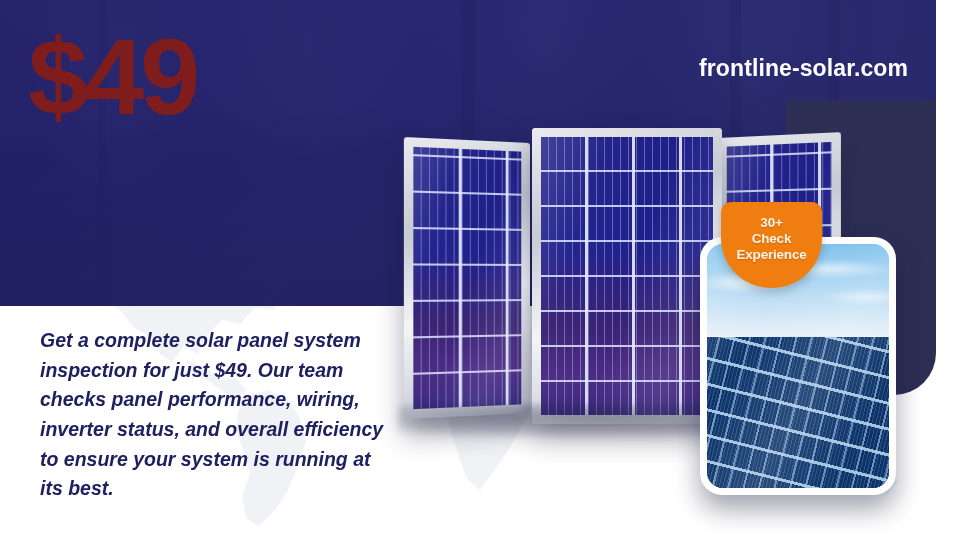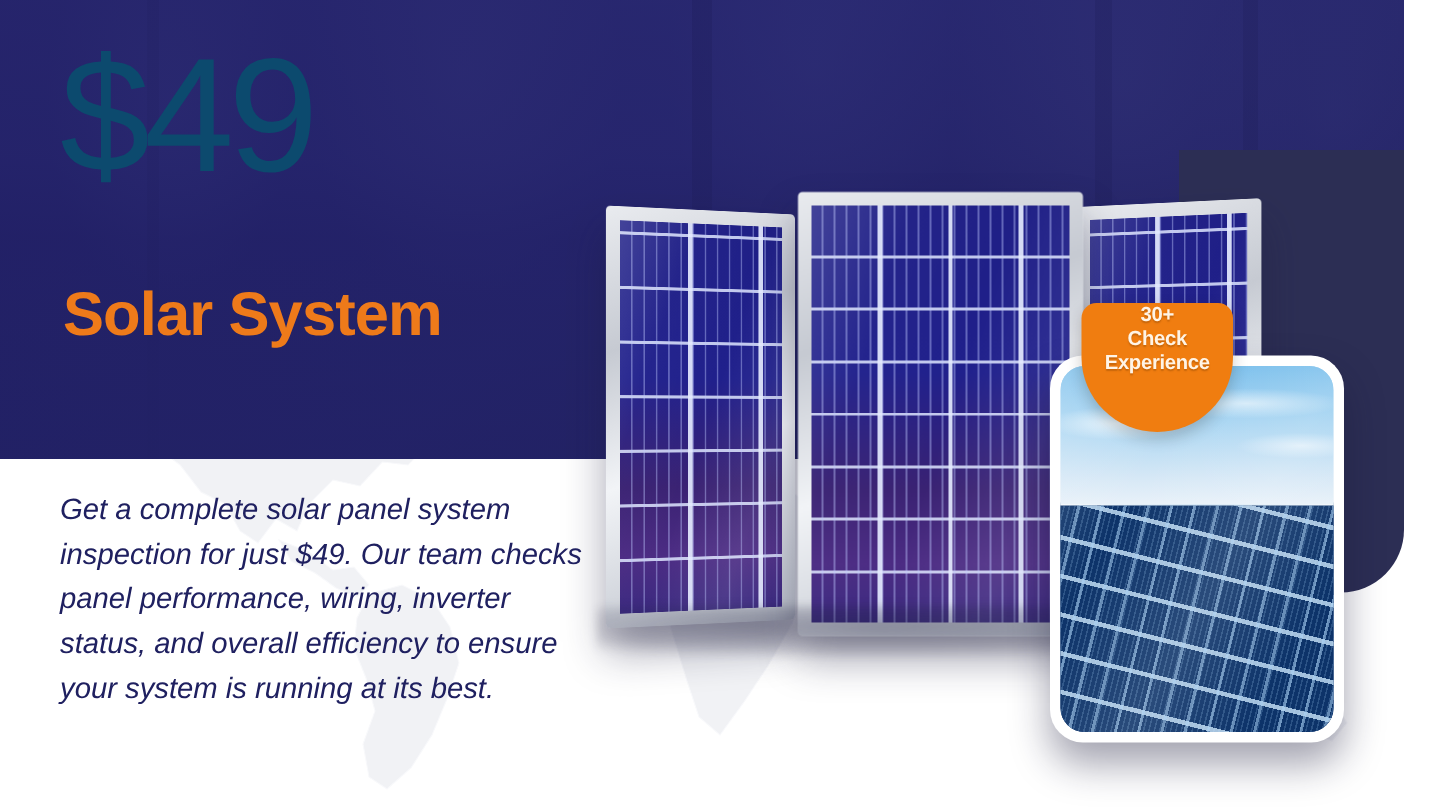--- a/index.html
+++ b/index.html
@@ -69,25 +69,25 @@
     background:linear-gradient(180deg, rgba(46,48,108,.0) 0%, rgba(38,40,96,.55) 30%, rgba(34,36,88,.75) 100%);
   }
   .hero-tint {
     position:absolute; inset:0;
     background:linear-gradient(135deg, rgba(32,30,100,.84) 0%, rgba(34,33,104,.80) 45%, rgba(30,30,92,.72) 100%);
   }
 
   
   .price {
     position:absolute;
-    left:40px; top:22px;
+    left:28px; top:22px;
     font-size:108px;
-    font-weight:400;
+    font-weight:700;
     letter-spacing:-4px;
-    color:#0c4a6e;
+    color:#7f1d1d;
     line-height:1.02;
     z-index:6;
   }
   .headline {
     position:absolute;
     left:42px; top:182px;
     z-index:6;
     color:#ee7a1a;
     font-size:41px;
     font-weight:900;
@@ -108,21 +108,21 @@
 
   
   .body-copy {
     position:absolute;
     left:40px; top:326px;
     width:348px;
     z-index:6;
     color:#1f2060;
     font-size:19.5px;
     font-style:italic;
-    font-weight:400;
+    font-weight:700;
     line-height:1.52;
   }
 
   
   .dark-slab {
     position:absolute;
     left:786px; top:100px;
     width:150px; height:295px;
     background:#2c2e54;
     border-radius:0 0 42px 42px;
@@ -264,21 +264,21 @@
 
   
   .badge {
     position:absolute;
     left:721px; top:202px;
     width:101px; height:86px;
     background:#f07d10;
     border-radius:10px 10px 50% 50% / 10px 10px 58% 58%;
     z-index:9;
     display:flex;
-    align-items:flex-start;
+    align-items:center;
     justify-content:center;
     box-shadow:0 4px 10px rgba(30,20,10,.22);
   }
   .badge-text {
     text-align:center;
     color:#fff4e6;
     font-size:13.5px;
     font-weight:900;
     line-height:1.18;
     letter-spacing:-.2px;
@@ -321,25 +321,25 @@
     </g>
   </svg>
 
   <div class="hero-panel">
     <div class="hero-photo"></div>
     <div class="hero-trunks"></div>
     <div class="hero-ground"></div>
     <div class="hero-tint"></div>
   </div>
 
+  <div class="site-url">frontline-solar.com</div>
 
   <div class="price">$49</div>
 
   <div class="headline">
-    <span>Solar System</span>
   </div>
 
   <p class="body-copy">Get a complete solar panel system inspection for just $49. Our team checks panel performance, wiring, inverter status, and overall efficiency to ensure your system is running at its best.</p>
 
   <div class="dark-slab"></div>
   <div class="slab-knob"></div>
 
   <div class="panels">
     <div class="panel-shadow"></div>
 

